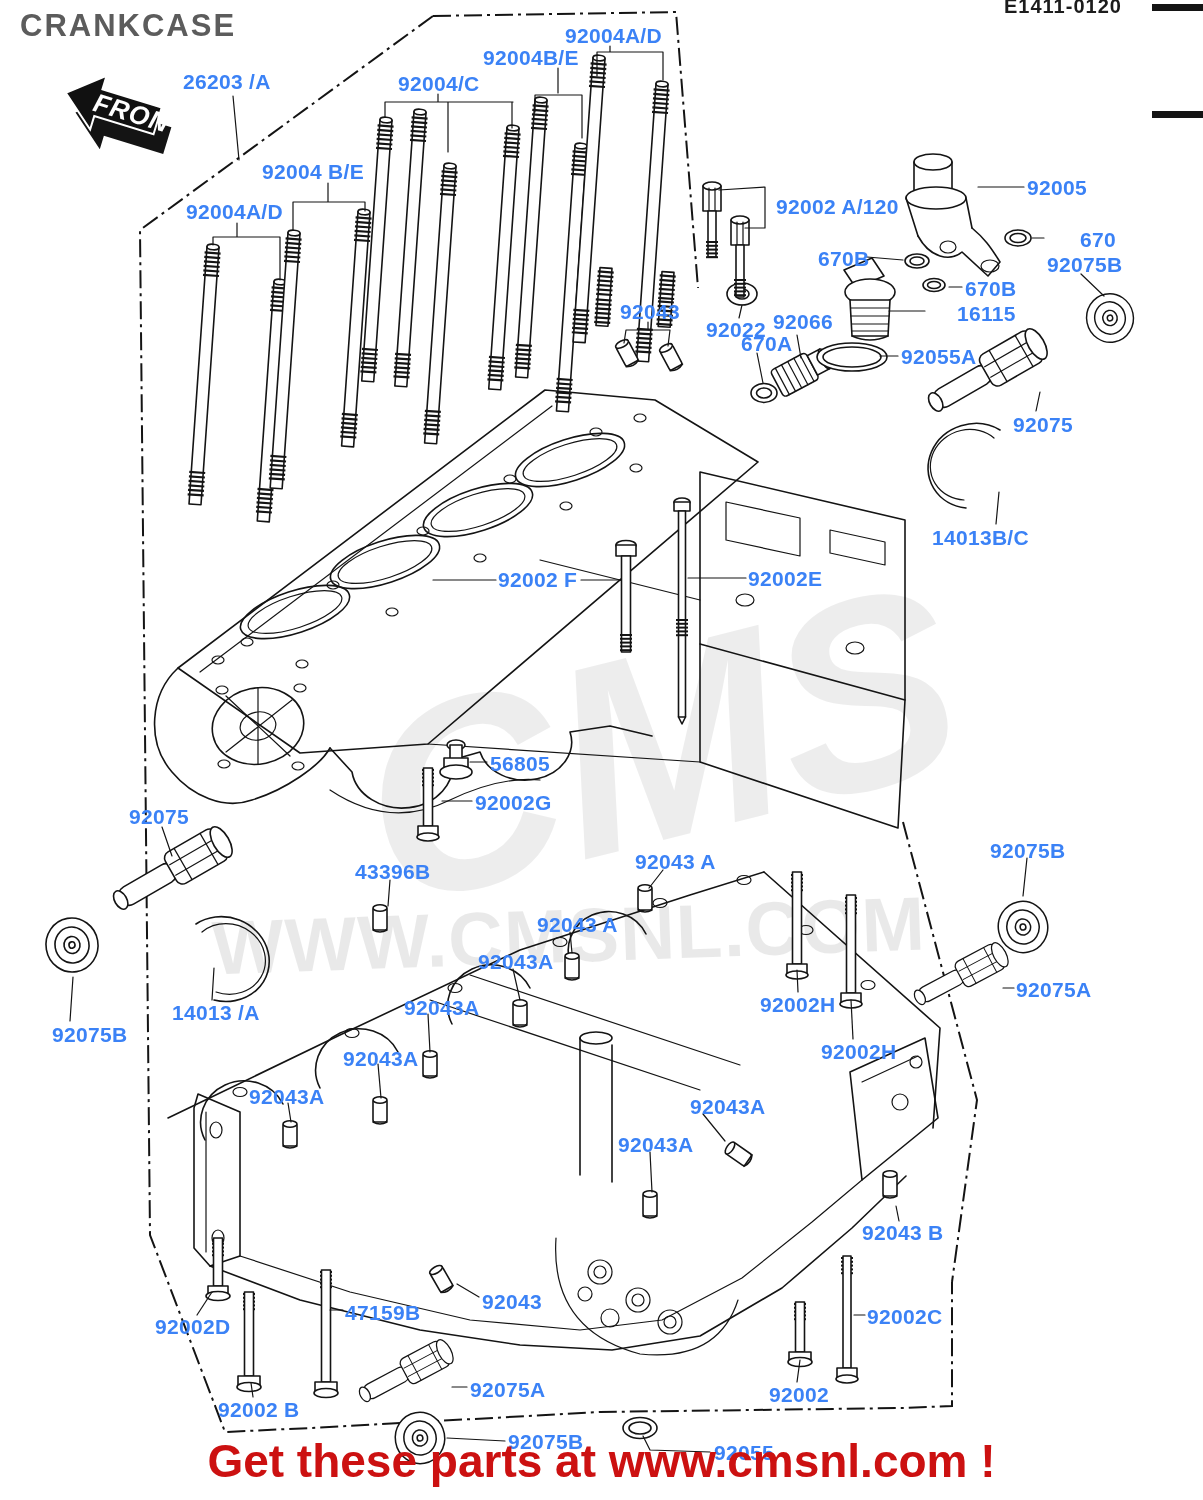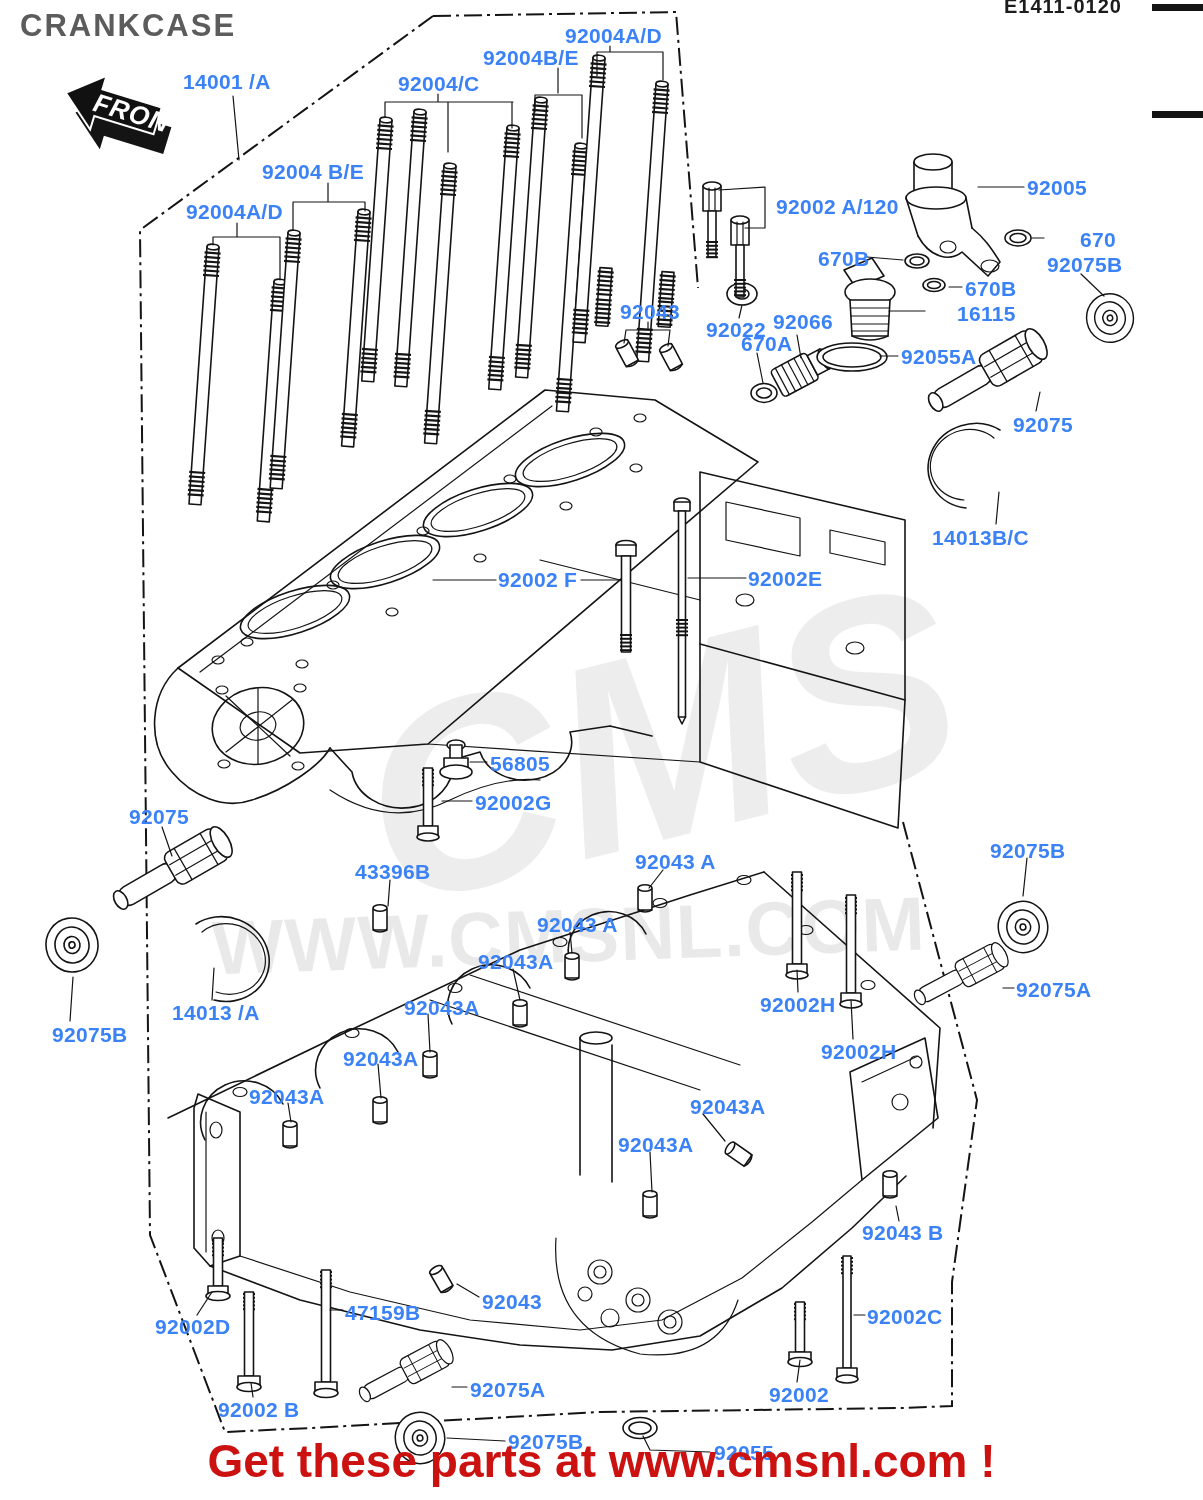--- a/index.html
+++ b/index.html
@@ -487,21 +487,21 @@
       <path d="M854,1315 L865,1315"></path>
       <path d="M251,1383 L253,1397"></path>
       <path d="M452,1387 L467,1387"></path>
       <path d="M800,1360 L797,1382"></path>
       <path d="M447,1438 L505,1441"></path>
       <path d="M643,1436 L650,1450 L710,1452"></path>
     </g>
   </svg>
 
   <div id="labels-layer">
-      <div class="plabel" style="left: 183px; top: 70px;">14001 /A</div>
+      <div class="plabel" style="left: 183px; top: 70px;">26203 /A</div>
       <div class="plabel" style="left: 565px; top: 24px;">92004A/D</div>
       <div class="plabel" style="left: 483px; top: 46px;">92004B/E</div>
       <div class="plabel" style="left: 398px; top: 72px;">92004/C</div>
       <div class="plabel" style="left: 262px; top: 160px;">92004 B/E</div>
       <div class="plabel" style="left: 186px; top: 200px;">92004A/D</div>
       <div class="plabel" style="left: 776px; top: 195px;">92002 A/120</div>
       <div class="plabel" style="left: 1027px; top: 176px;">92005</div>
       <div class="plabel" style="left: 1048px; top: 228px; margin-left: 32px;">670</div>
       <div class="plabel" style="left: 818px; top: 247px;">670B</div>
       <div class="plabel" style="left: 1047px; top: 253px;">92075B</div>

